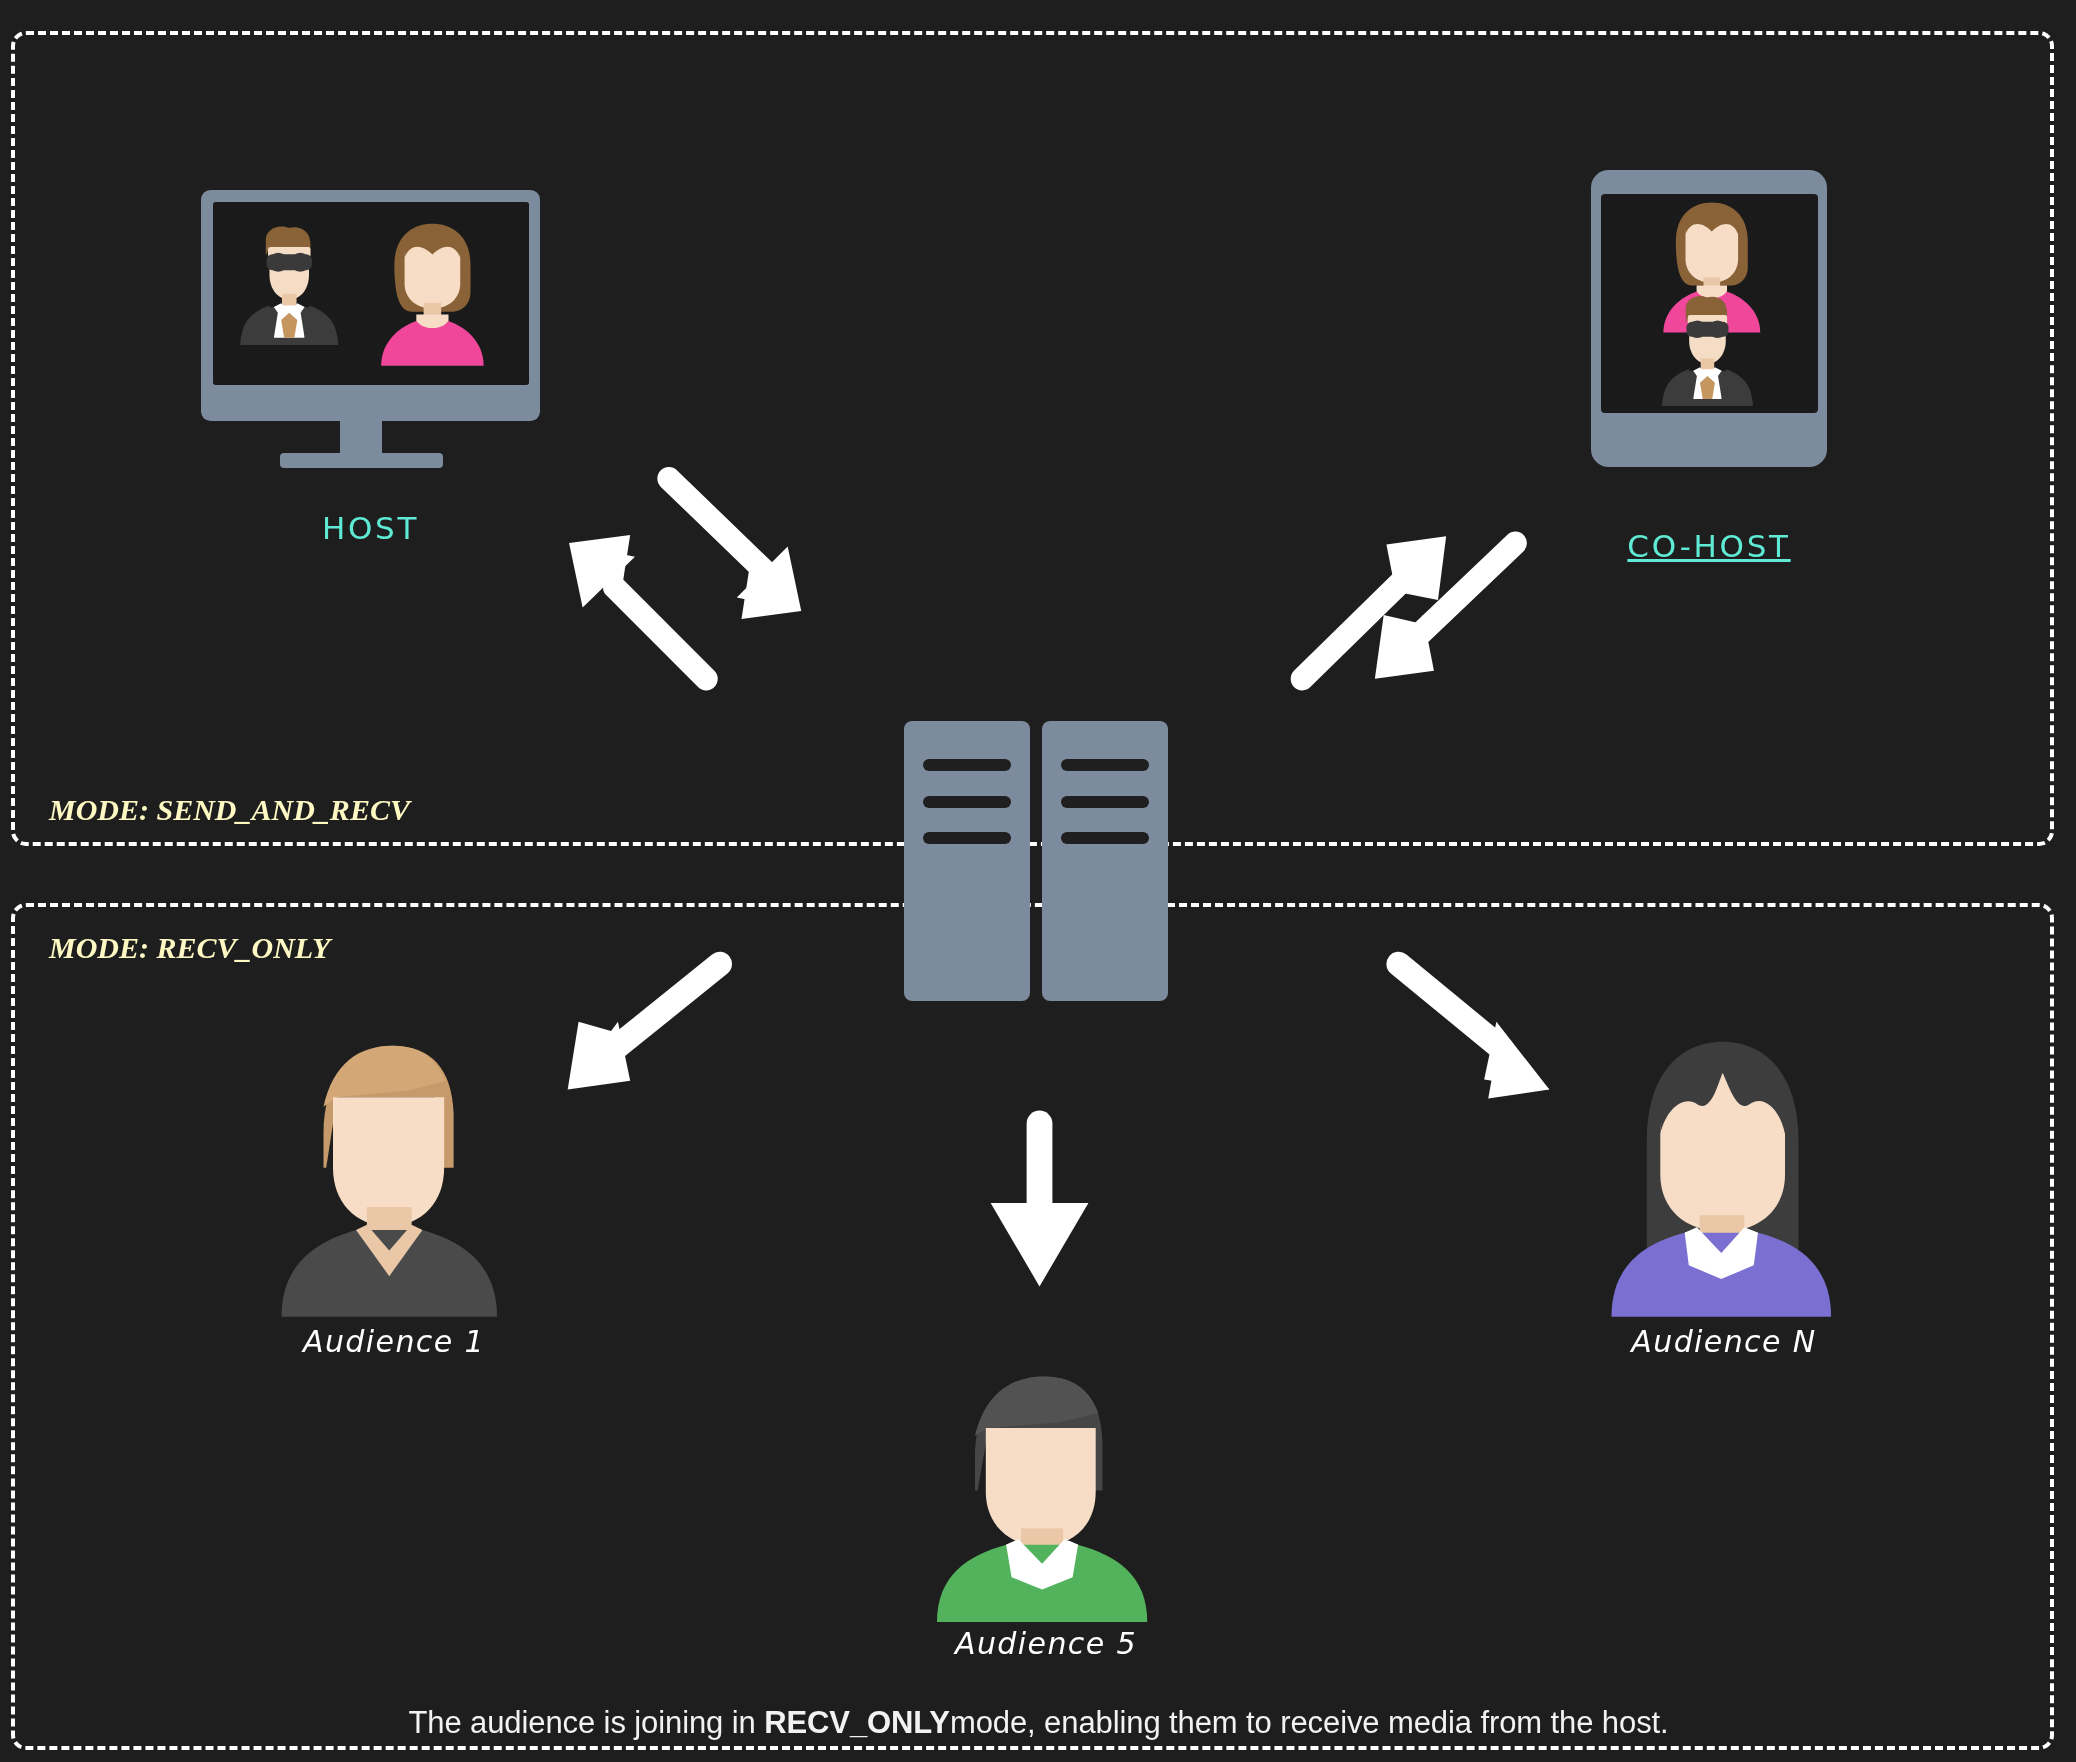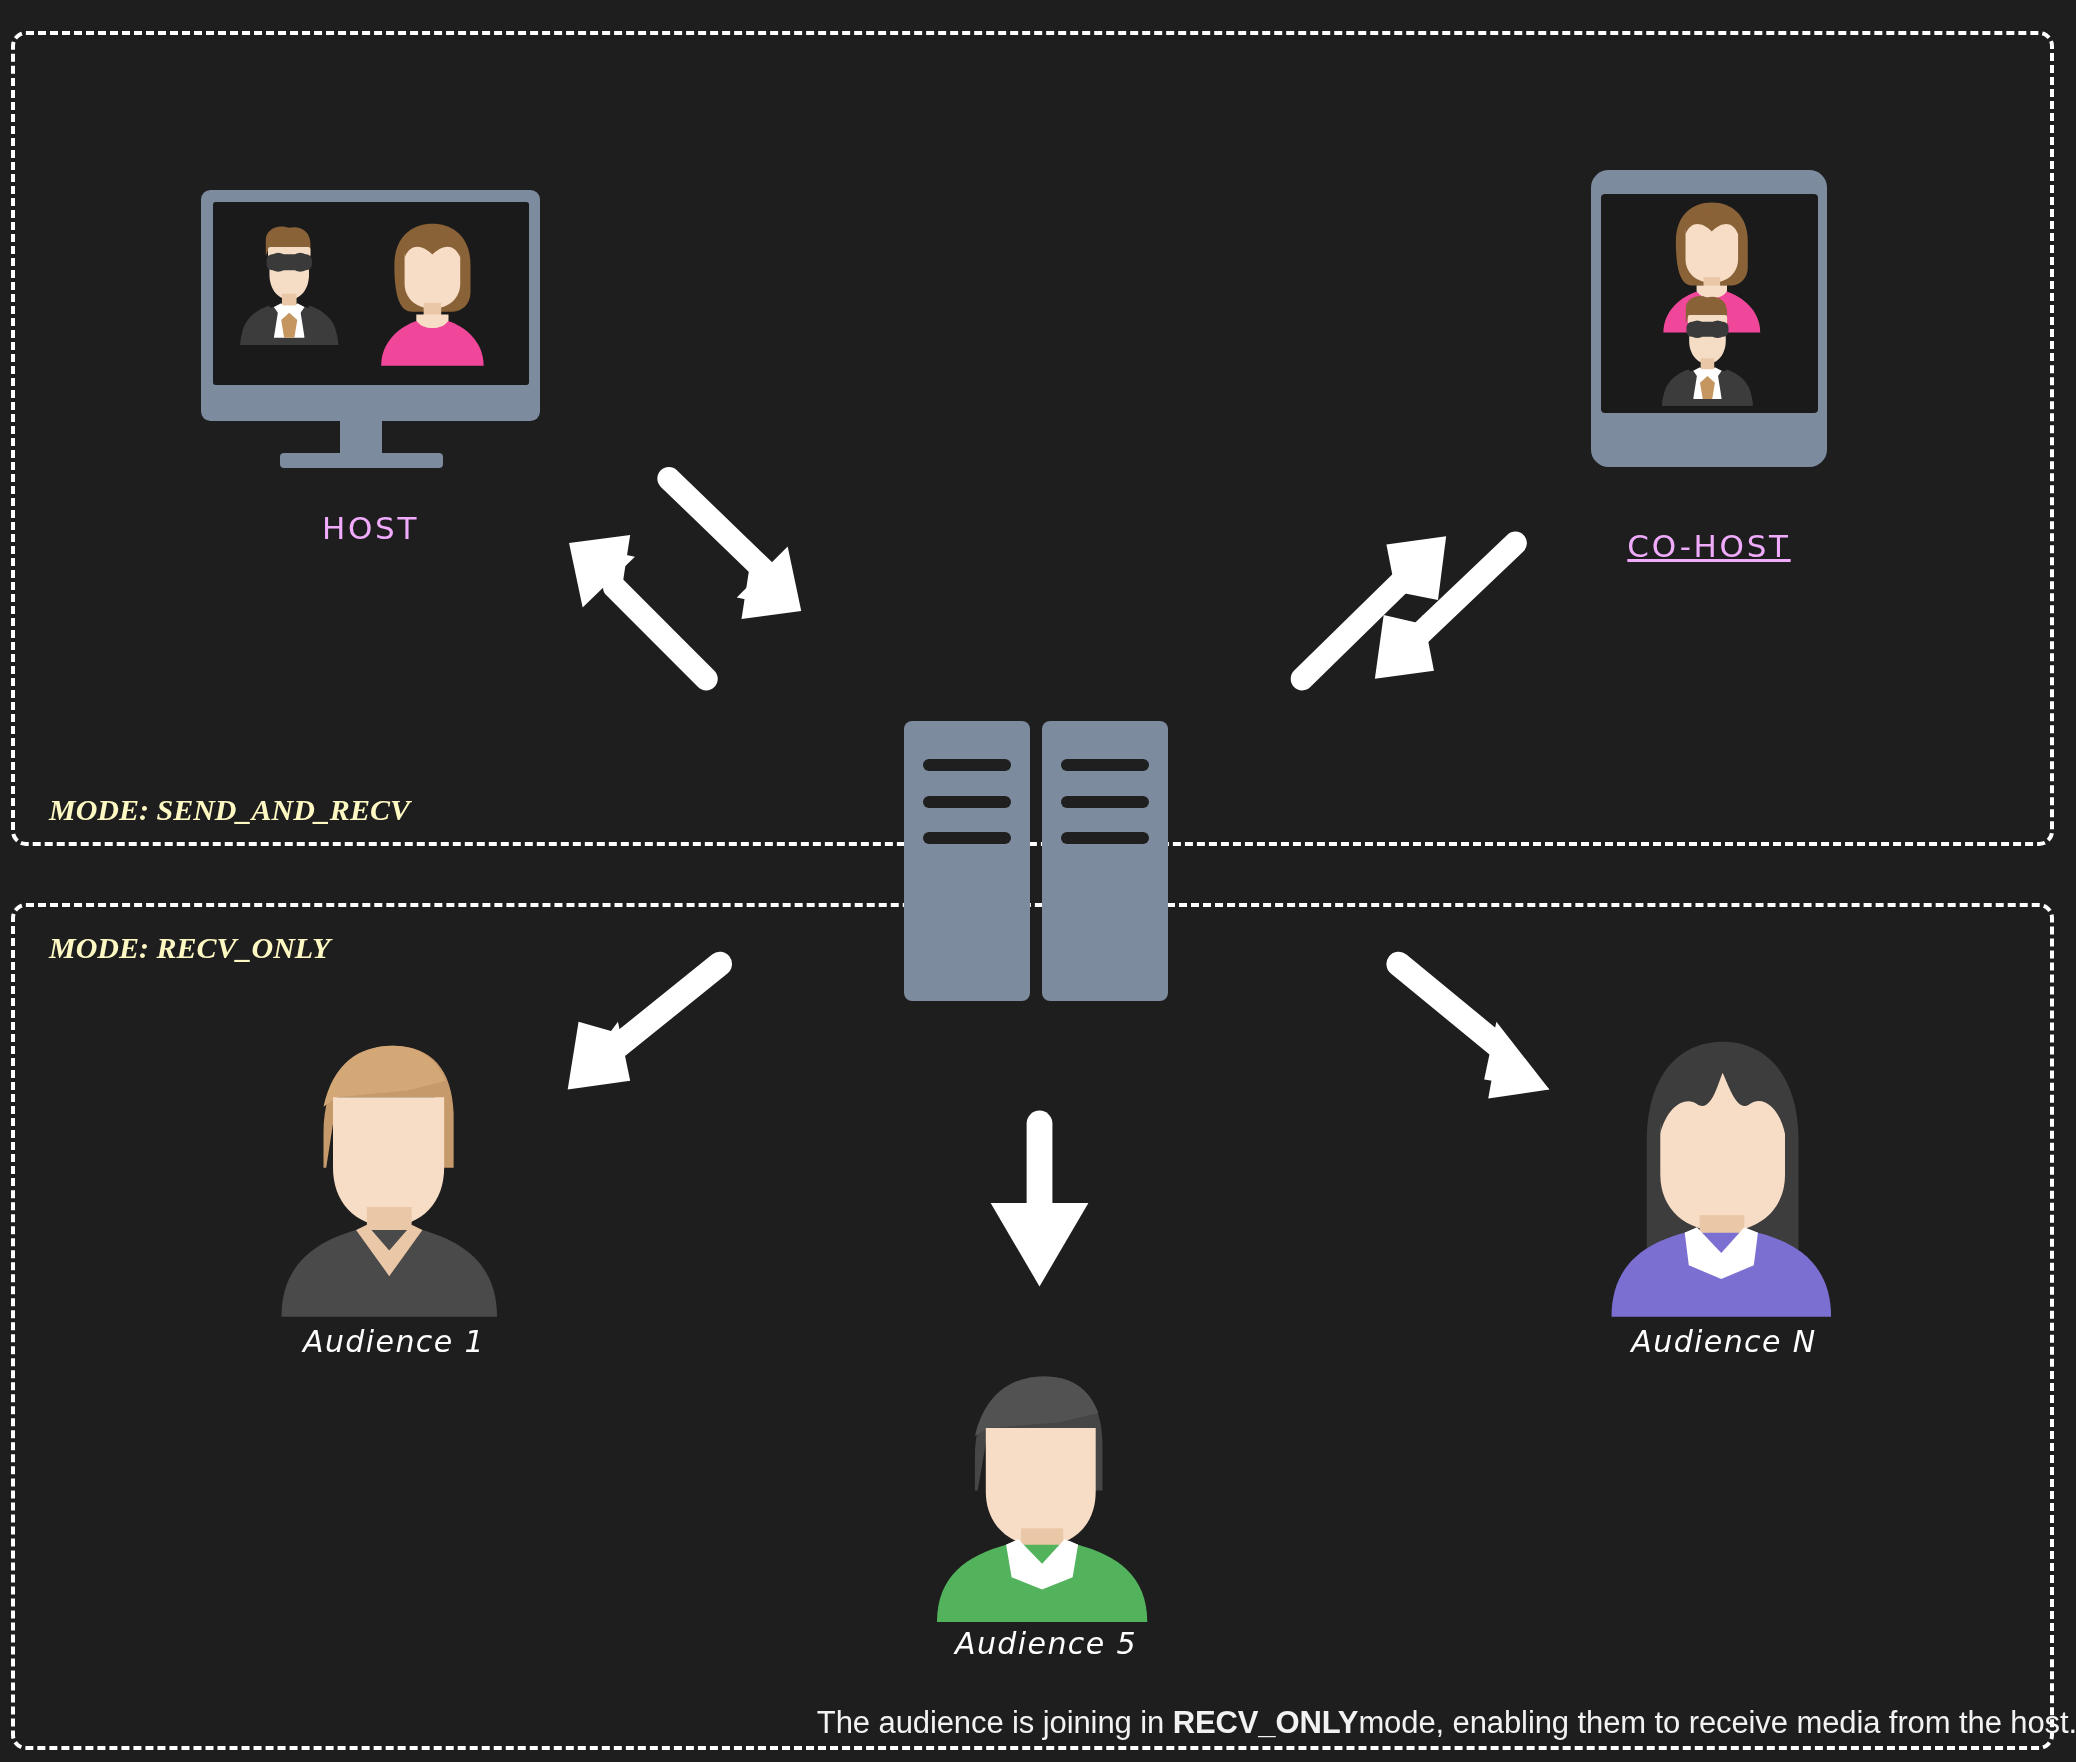--- a/index.html
+++ b/index.html
@@ -33,39 +33,39 @@
   
   .caption {
     position: absolute;
     color: #f2f2f2;
     font-size: 31px;
     font-family: "Liberation Sans", sans-serif;
     white-space: nowrap;
     letter-spacing: -0.1px;
   }
   #caption-top    { left: 48px; top: 90px; }
-  #caption-bottom { left: 0px; top: 1705px; width: 2077px; text-align: right; }
+  #caption-bottom { left: 0px; top: 1705px; width: 2077px; text-align: center; }
   .caption b { font-weight: bold; }
 
   .mode-label {
     position: absolute;
     color: #fef9c3;
     font-size: 30px;
     font-weight: bold;
     font-style: italic;
     font-family: Liberation Serif, serif;
     white-space: nowrap;
   }
   #label-send-recv { left: 49px; top: 793px; }
   #label-recv-only { left: 49px; top: 931px; }
 
   
   .device-label {
     position: absolute;
-    color: #f0abfc;
+    color: #5eead4;
     font-size: 31px;
     font-family: "DejaVu Sans", sans-serif;
     letter-spacing: 2.7px;
     white-space: nowrap;
     text-align: center;
   }
   .person-label {
     position: absolute;
     color: #ffffff;
     font-size: 30px;

